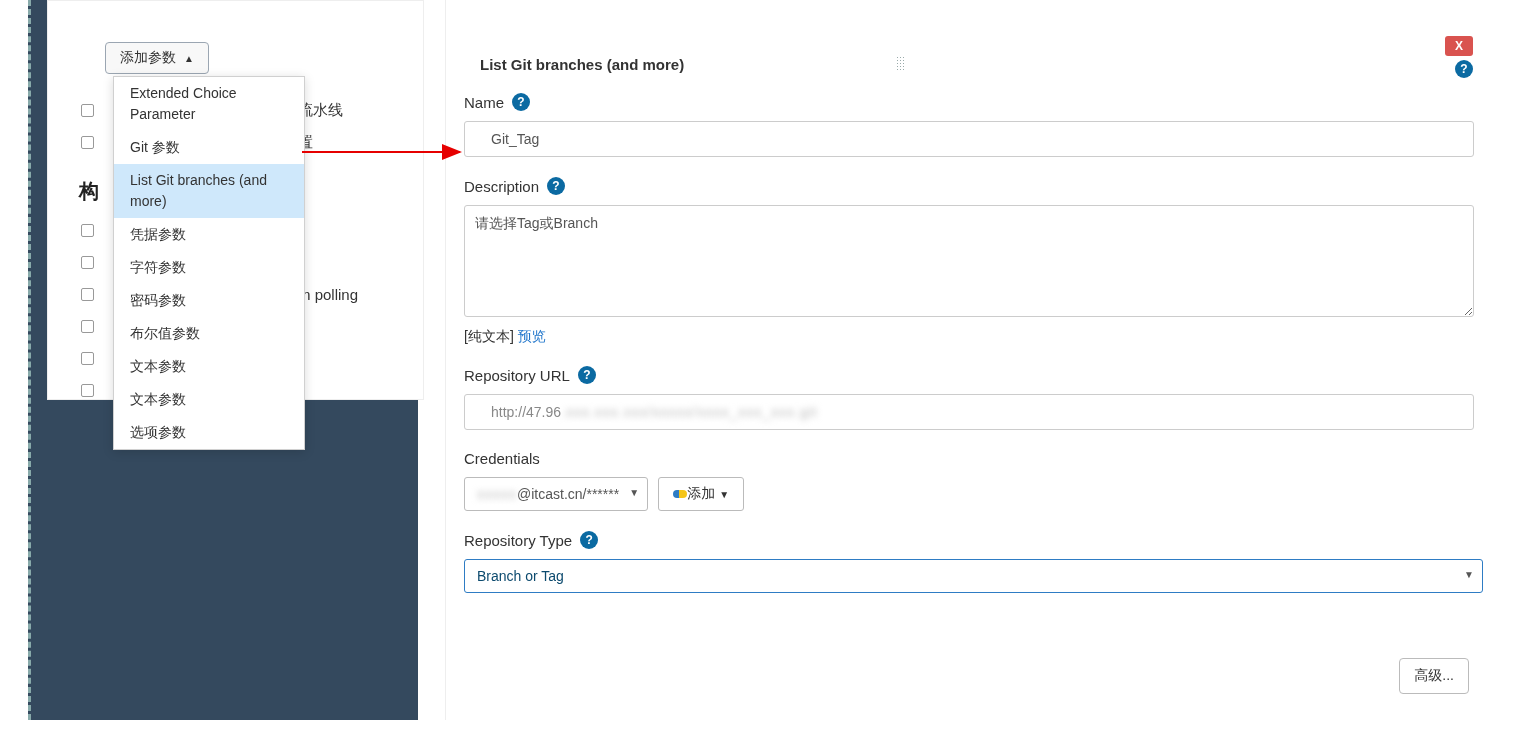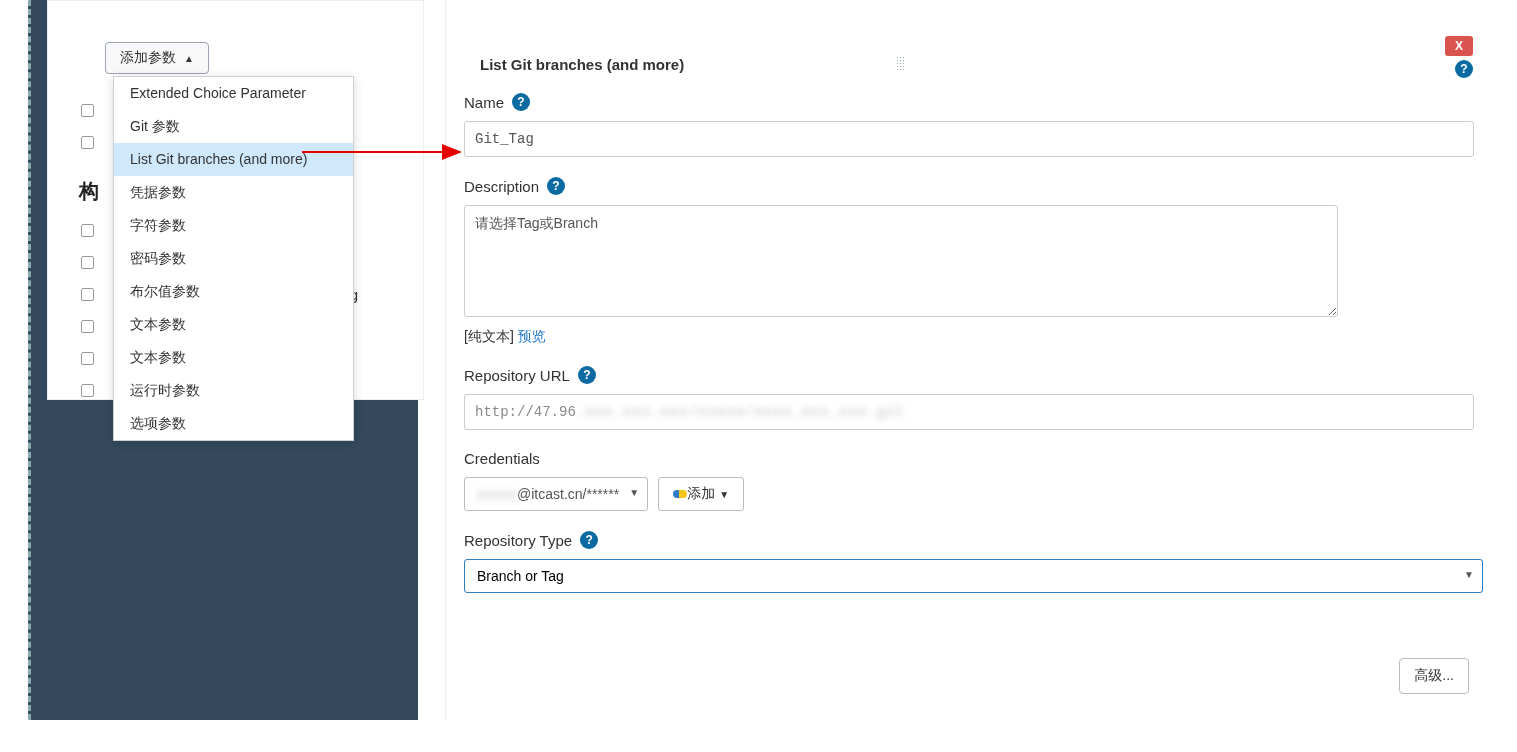--- a/index.html
+++ b/index.html
@@ -41,21 +41,21 @@
     font-size: 14px;
     color: #333;
     cursor: pointer;
     z-index: 10;
   }
   .add-param-btn .caret { font-size: 10px; margin-left: 4px; }
   .dropdown {
     position: absolute;
     left: 82px;
     top: 76px;
-    width: 241px;
+    width: 192px;
     background: #fff;
     border: 1px solid #d0d0d0;
     box-shadow: 0 2px 10px rgba(0,0,0,0.15);
     z-index: 20;
   }
   .dropdown-item {
     padding: 6px 16px;
     font-size: 14px;
     color: #333;
     cursor: pointer;
@@ -151,30 +151,29 @@
     color: #fff;
     border-radius: 50%;
     font-size: 12px;
     font-weight: 700;
     margin-left: 8px;
   }
   .field-group { margin-top: 20px; }
   .field-label { font-size: 15px; color: #333; display: flex; align-items: center; margin-bottom: 10px; font-weight: 400; }
   .text-input {
     width: 1010px;
-    padding: 9px 10px;
+    padding: 9px 26px;
     border: 1px solid #ccc;
     border-radius: 3px;
     font-size: 14px;
     color: #555;
     background: #fff;
-    font-family: Liberation Mono, monospace;
   }
   .textarea-input {
-    width: 874px;
+    width: 1010px;
     height: 112px;
     padding: 9px 10px;
     border: 1px solid #ccc;
     border-radius: 3px;
     font-size: 14px;
     color: #555;
     resize: vertical;
     font-family: inherit;
   }
   .desc-hint { margin-top: 8px; font-size: 14px; }
@@ -211,21 +210,21 @@
     align-items: center;
   }
   .key-icon {
     display: inline-block;
     width: 14px; height: 8px;
     background: linear-gradient(90deg, #2e7cc4 40%, #f5c518 40%);
     border-radius: 4px;
   }
   .param-type-select {
     border-color: #2e7cc4;
-    color: #000000;
+    color: #0c4a6e;
   }
   .advanced-btn {
     position: absolute;
     right: 32px;
     bottom: 26px;
     padding: 8px 14px;
     border: 1px solid #bbb;
     border-radius: 4px;
     background: #fff;
     font-size: 14px;
@@ -291,21 +290,20 @@
   <div class="dropdown">
     <div class="dropdown-item">Extended Choice Parameter</div>
     <div class="dropdown-item">Git 参数</div>
     <div class="dropdown-item highlight">List Git branches (and more)</div>
     <div class="dropdown-item">凭据参数</div>
     <div class="dropdown-item">字符参数</div>
     <div class="dropdown-item">密码参数</div>
     <div class="dropdown-item">布尔值参数</div>
     <div class="dropdown-item">文本参数</div>
     <div class="dropdown-item">文本参数</div>
-    <div class="dropdown-item">运行时参数</div>
     <div class="dropdown-item">选项参数</div>
   </div>
 
   <div class="handwrite"></div>
 </div>
 
 <svg class="arrow-svg" width="170" height="32">
   <defs>
     <marker id="ah" markerWidth="10" markerHeight="8" refX="9" refY="4" orient="auto">
       <path d="M0,0 L10,4 L0,8 Z" fill="#e60000"></path>

